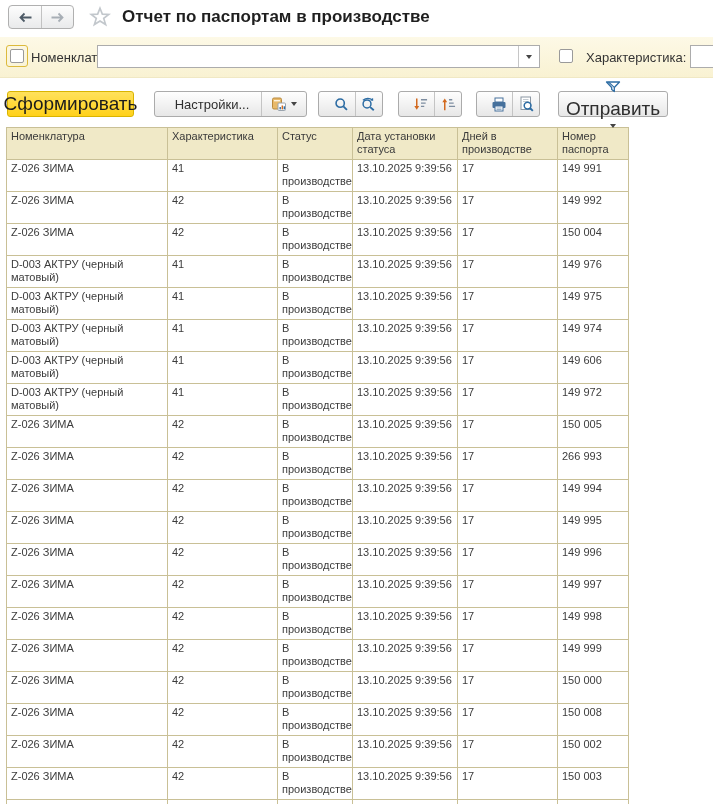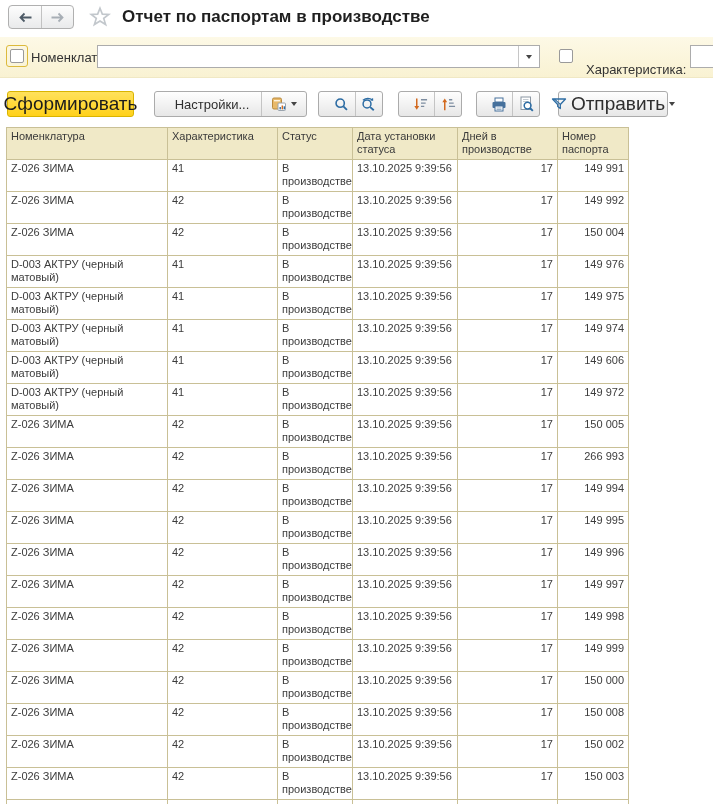--- a/index.html
+++ b/index.html
@@ -23,21 +23,21 @@
   .filter-panel { position:relative; height:41px; background:linear-gradient(#fdf9e6,#f9f2d2);
                   border-bottom:1px solid #f0e8c4; }
   .focus-ring { position:absolute; left:6px; top:8px; width:22px; height:22px;
                 border:1px solid #dcba3c; border-radius:3px; }
   .checkbox { position:absolute; width:14px; height:14px; background:#fff;
               border:1px solid #9a9a9a; border-radius:2px; cursor:pointer; }
   .cb1 { left:10px; top:12px; }
   .cb2 { left:559px; top:12px; }
   .filter-label { position:absolute; top:13px; font-size:13px; color:#333; white-space:nowrap; }
   .lbl1 { left:31px; }
-  .lbl2 { left:586px;margin-top:12px; }
+  .lbl2 { left:586px; }
   .combo { position:absolute; left:97px; top:8px; width:443px; height:23px; display:flex;
            border:1px solid #acacac; background:#fff; }
   .combo input { flex:1; border:none; outline:none; font-size:12px; padding:0 4px;
                  font-family:"Liberation Sans", sans-serif; }
   .combo-btn { width:21px; border:none; border-left:1px solid #c6c6c6; background:#fff;
                display:flex; align-items:center; justify-content:center; cursor:pointer; }
   .caret { width:0; height:0; border-left:3.5px solid transparent;
            border-right:3.5px solid transparent; border-top:4px solid #444; }
   .input2 { position:absolute; left:690px; top:8px; width:60px; height:23px;
             border:1px solid #acacac; background:#fff; font-size:12px; padding:0 4px;
@@ -56,32 +56,32 @@
                border:1px solid #ababab; border-radius:3px; overflow:hidden;
                background:linear-gradient(#fefefe,#e7e7e7);padding-left:8px; }
   .btn-group .gbtn { height:100%; border:none; background:transparent; cursor:pointer;
                      font-size:13px; color:#2e2e2e; display:flex; align-items:center;
                      justify-content:center; font-family:"Liberation Sans", sans-serif; }
   .btn-group .gbtn + .gbtn { border-left:1px solid #c4c4c4; }
   .grp-settings { left:154px; }
   .grp-search   { left:318px; }
   .grp-sort     { left:398px; }
   .grp-print    { left:476px; }
-  .btn-send { position:absolute; left:558px; top:13px; width:110px; gap:4px; }
+  .btn-send { position:absolute; left:558px; top:13px; width:110px; gap:4px;flex-direction:column; }
   .icon { display:inline-block; line-height:0; }
 
   
   .table-wrap { margin-left:6px; width:623px; }
   table { border-collapse:collapse; table-layout:fixed; width:622px;
           font-size:11px; line-height:13px; color:#3c3c3c; }
   th,td { border:1px solid #c9c096; vertical-align:top; padding:2px 4px 3px 4px;
           overflow:hidden; text-align:left; font-weight:400; }
   thead th { background:#f0e9c7; color:#3a3a3a; }
   tbody td { background:#fff; height:24px; }
-  td.num, tfoot td.num { text-align:right; }
+  td.num, tfoot td.num { }
 </style>
 </head>
 <body>
 
 <div class="header-bar">
   <div class="nav-group">
     <button class="nav-btn">
       <span class="icon">
         <svg width="15" height="13" viewBox="0 0 15 13">
             <path d="M13.5 6.5 H2.5 M6.5 2.5 L2.5 6.5 L6.5 10.5" fill="none" stroke="#4d5a66" stroke-width="1.8"></path>

